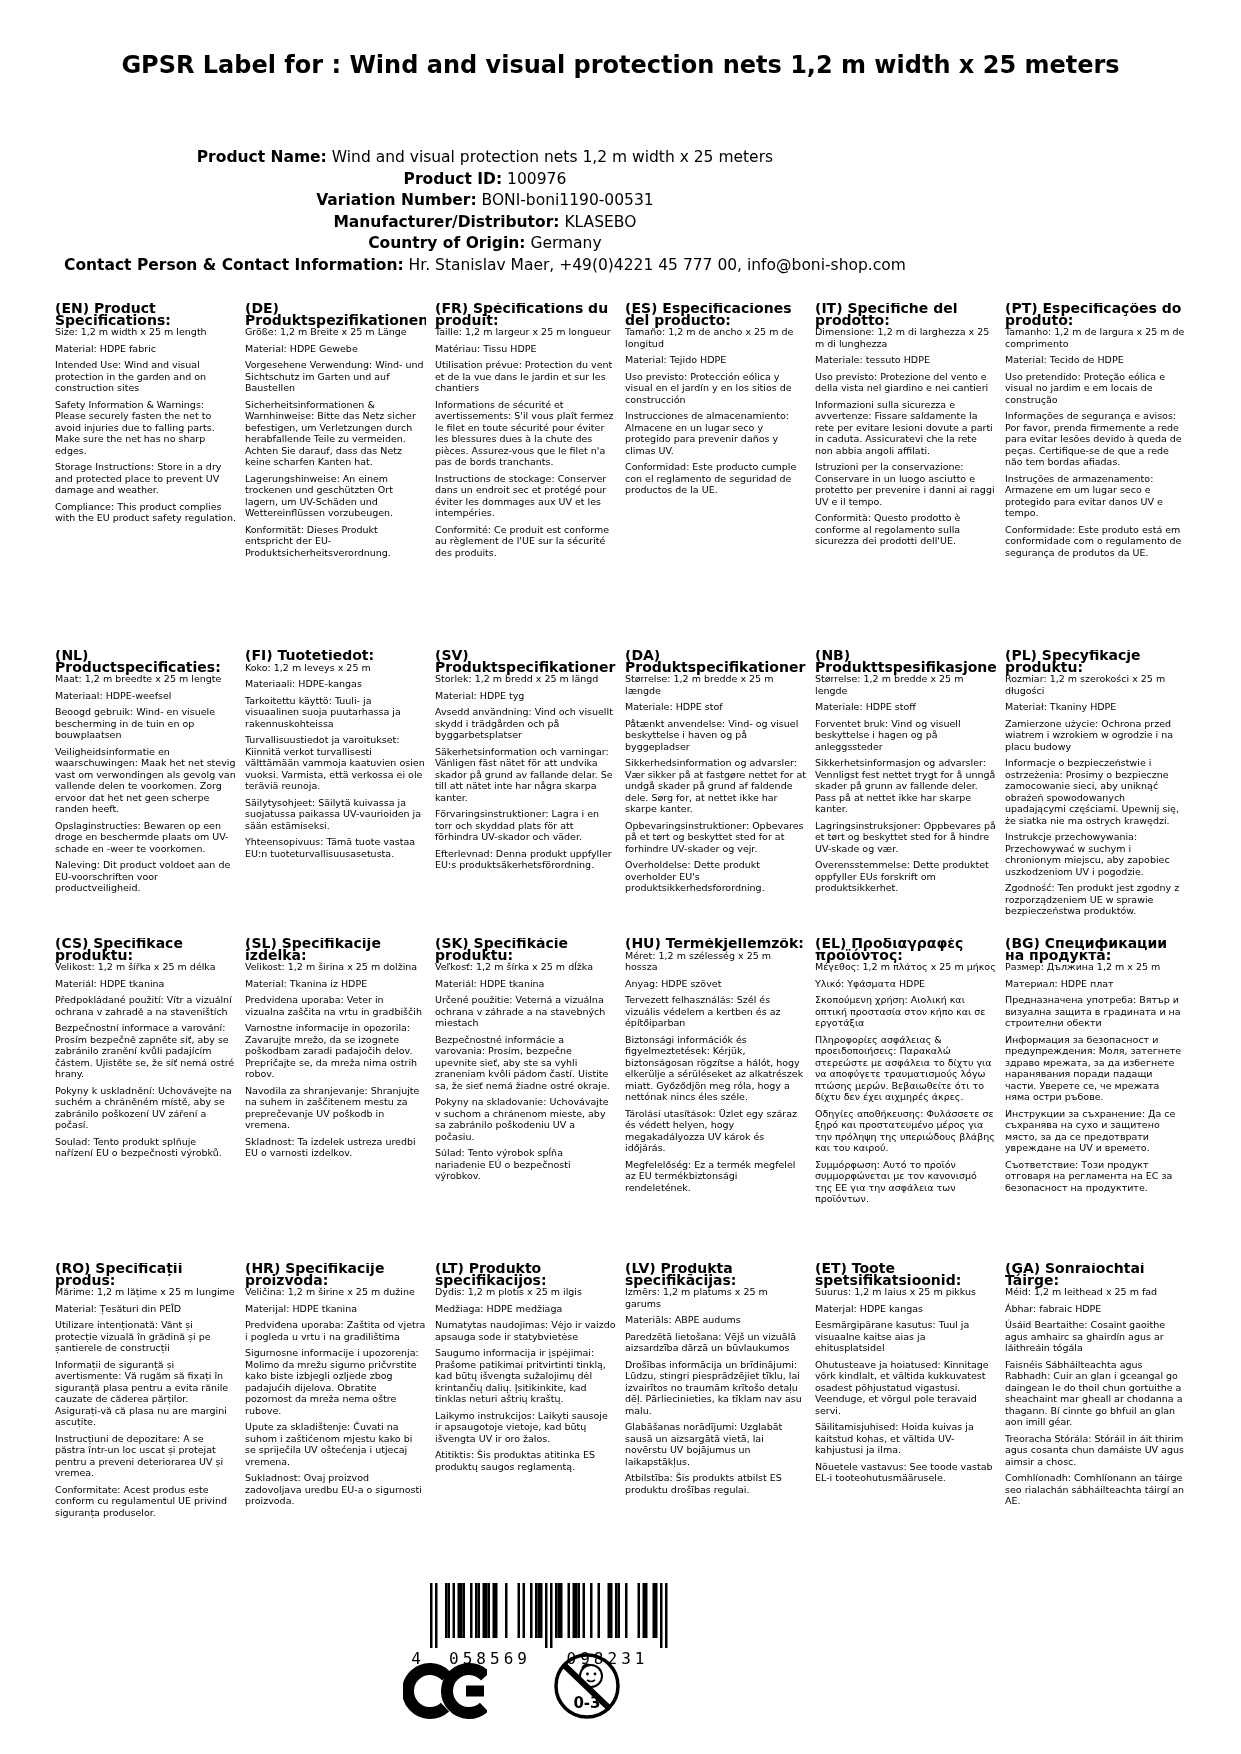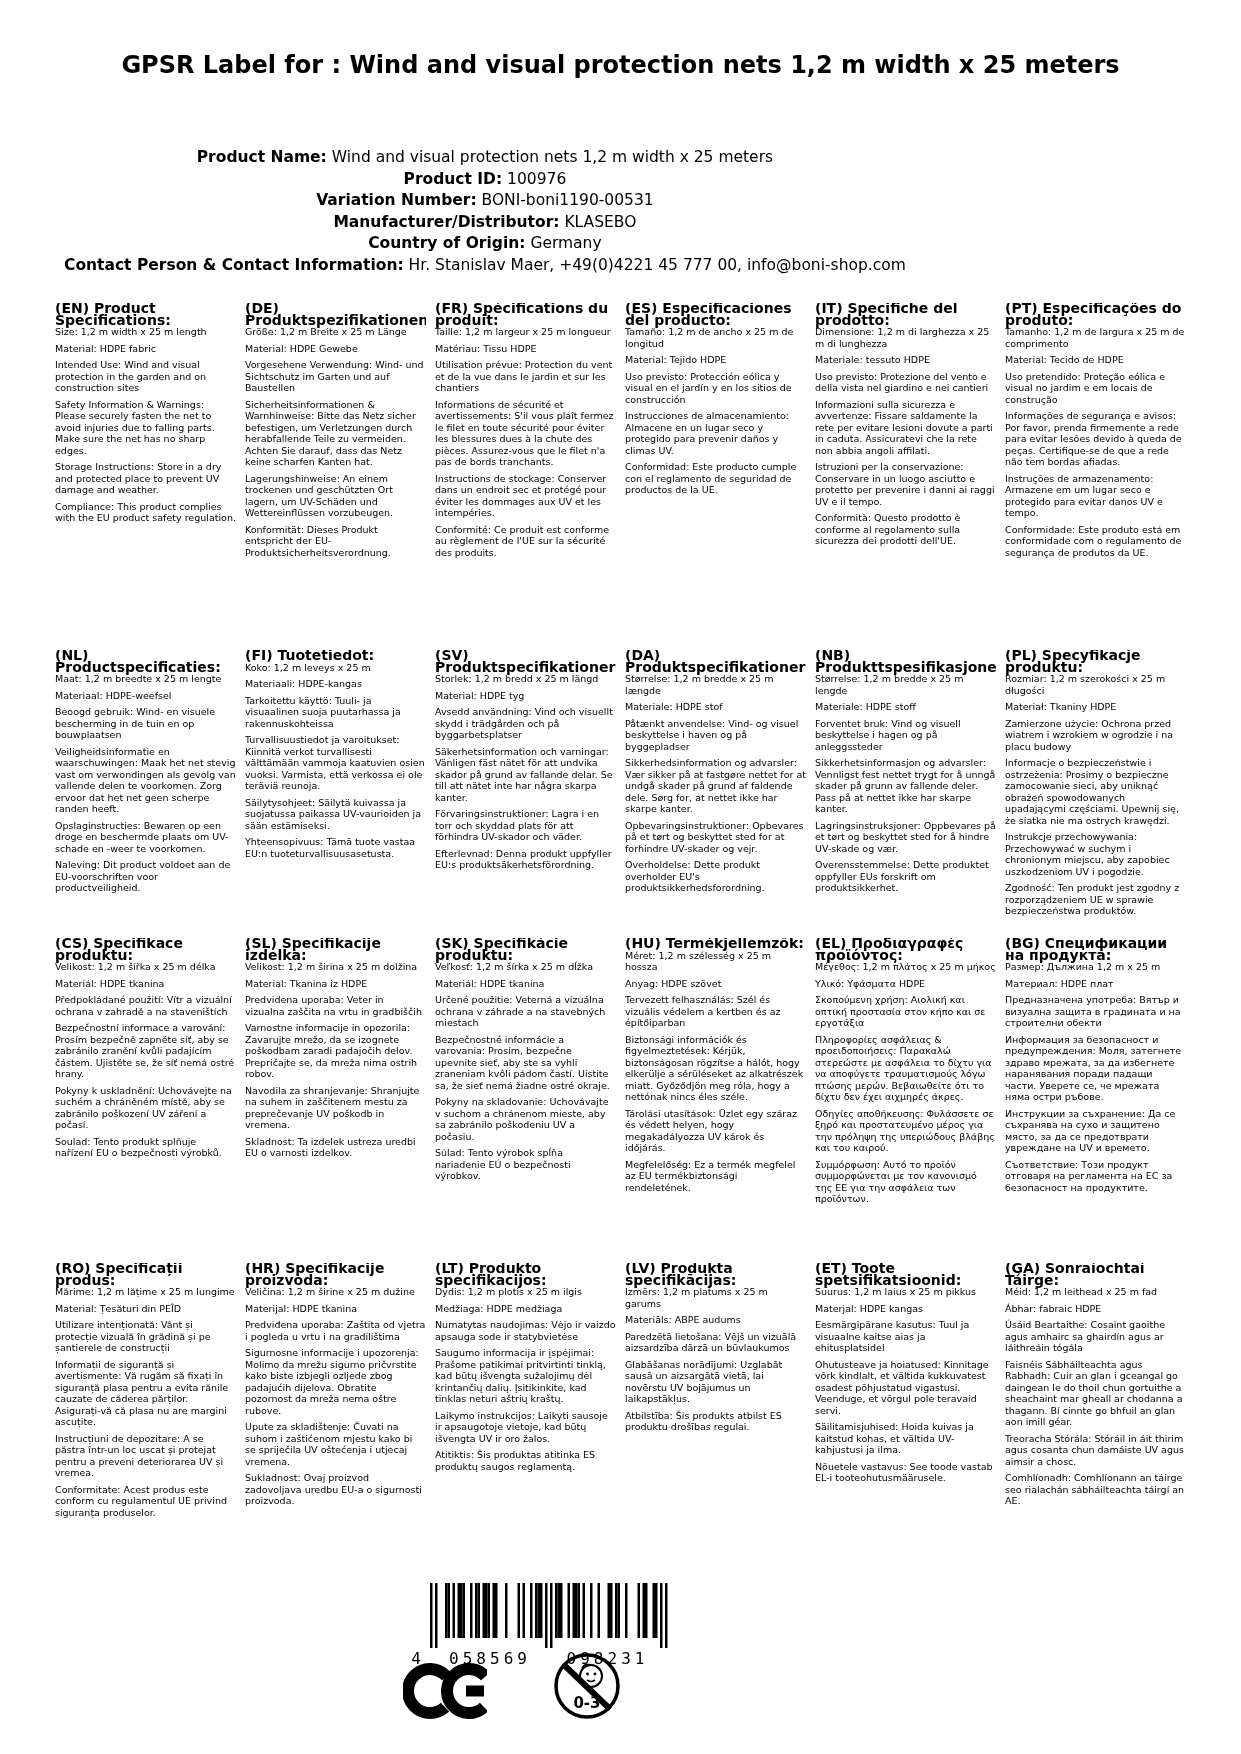--- a/index.html
+++ b/index.html
@@ -257,20 +257,21 @@
       <p class="spec-par">Saugumo informacija ir įspėjimai: Prašome patikimai pritvirtinti tinklą, kad būtų išvengta sužalojimų dėl krintančių dalių. Įsitikinkite, kad tinklas neturi aštrių kraštų.</p>
       <p class="spec-par">Laikymo instrukcijos: Laikyti sausoje ir apsaugotoje vietoje, kad būtų išvengta UV ir oro žalos.</p>
       <p class="spec-par">Atitiktis: Šis produktas atitinka ES produktų saugos reglamentą.</p>
     </section>
 
   <section class="spec-block">
     <h3 class="spec-heading">(LV) Produkta specifikācijas:</h3>
   <p class="spec-par">Izmērs: 1,2 m platums x 25 m garums</p>
       <p class="spec-par">Materiāls: ABPE audums</p>
       <p class="spec-par">Paredzētā lietošana: Vējš un vizuālā aizsardzība dārzā un būvlaukumos</p>
+      <p class="spec-par">Drošības informācija un brīdinājumi: Lūdzu, stingri piesprādzējiet tīklu, lai izvairītos no traumām krītošo detaļu dēļ. Pārliecinieties, ka tīklam nav asu malu.</p>
       <p class="spec-par">Glabāšanas norādījumi: Uzglabāt sausā un aizsargātā vietā, lai novērstu UV bojājumus un laikapstākļus.</p>
       <p class="spec-par">Atbilstība: Šis produkts atbilst ES produktu drošības regulai.</p>
     </section>
 
   <section class="spec-block">
     <h3 class="spec-heading">(ET) Toote spetsifikatsioonid:</h3>
   <p class="spec-par">Suurus: 1,2 m laius x 25 m pikkus</p>
       <p class="spec-par">Materjal: HDPE kangas</p>
       <p class="spec-par">Eesmärgipärane kasutus: Tuul ja visuaalne kaitse aias ja ehitusplatsidel</p>
       <p class="spec-par">Ohutusteave ja hoiatused: Kinnitage võrk kindlalt, et vältida kukkuvatest osadest põhjustatud vigastusi. Veenduge, et võrgul pole teravaid servi.</p>

